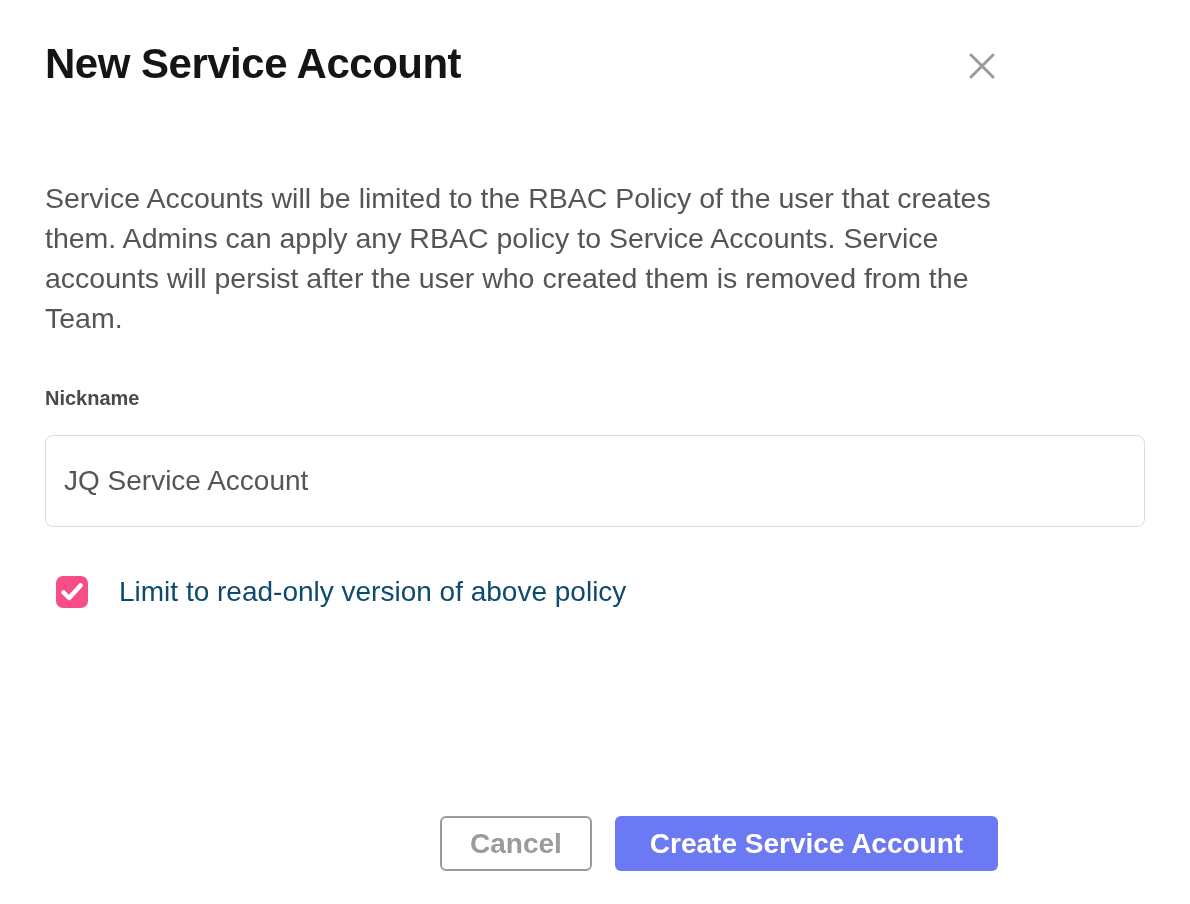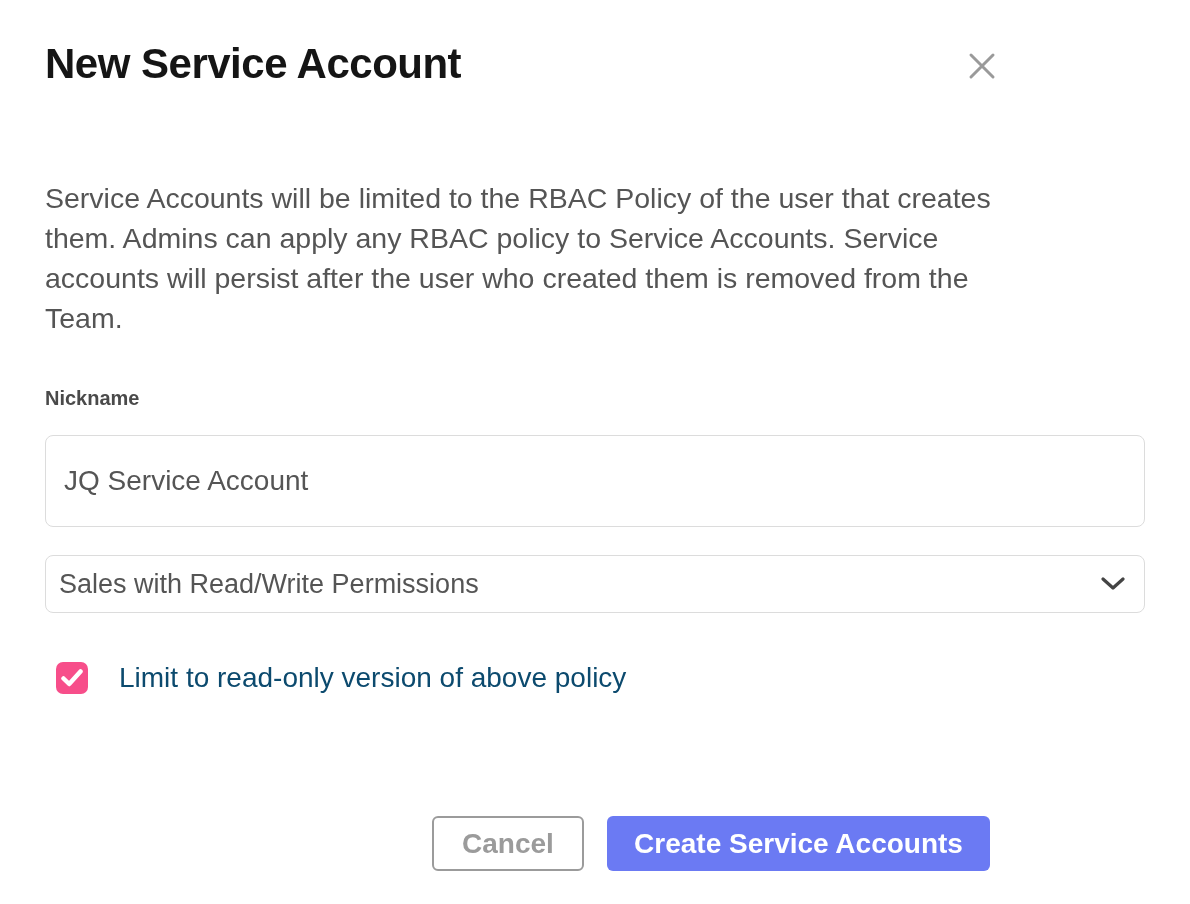--- a/index.html
+++ b/index.html
@@ -108,21 +108,21 @@
     flex-shrink: 0;
   }
   .checkbox-label {
     font-size: 28px;
     color: #0c4a6e;
     padding-left: 18px;
   }
 
   .modal-footer {
     position: absolute;
-    right: 52px;
+    right: 44px;
     top: 816px;
     display: flex;
     gap: 23px;
     align-items: center;
     border-radius: 25px;
   }
   .btn {
     height: 55px;
     border-radius: 6px;
     font-size: 28px;
@@ -161,40 +161,30 @@
     </span>
   </button>
 
   <p class="modal-desc">Service Accounts will be limited to the RBAC Policy of the user that creates them. Admins can apply any RBAC policy to Service Accounts. Service accounts will persist after the user who created them is removed from the Team.</p>
 
   <div class="field-label label-nickname">Nickname</div>
 
   <input class="nickname-input" type="text" value="JQ Service Account" style="">
 
 
-  <div class="select-wrap">
-    <select class="rbac-select">
-      <option>Sales with Read/Write Permissions</option>
-    </select>
-    <span class="select-chevron">
-      <svg width="24" height="14" viewBox="0 0 24 14">
-        <path d="M2 2 L12 11 L22 2" stroke="#444444" stroke-width="3.2" fill="none" stroke-linecap="round" stroke-linejoin="round"></path>
-      </svg>
-    </span>
-  </div>
 
   <div class="checkbox-row">
     <span class="checkbox-box">
       <span style="display:flex;">
         <svg width="22" height="18" viewBox="0 0 22 18">
           <path d="M2.5 9.5 L8.2 15 L19.5 2.5" stroke="#ffffff" stroke-width="4.5" fill="none" stroke-linecap="round" stroke-linejoin="round"></path>
         </svg>
       </span>
     </span>
     <span class="checkbox-label">Limit to read-only version of above policy</span>
   </div>
 
   <div class="modal-footer">
     <button class="btn btn-cancel">Cancel</button>
-    <button class="btn btn-create">Create Service Accounts</button>
+    <button class="btn btn-create">Create Service Account</button>
   </div>
 
 </div>
 
 </body></html>

